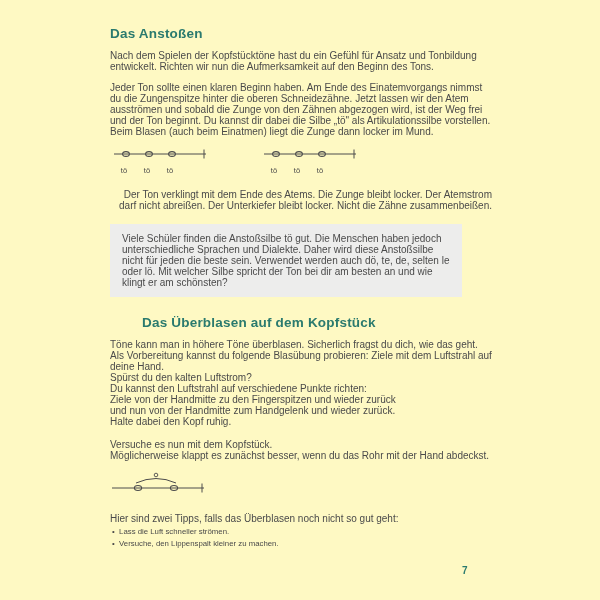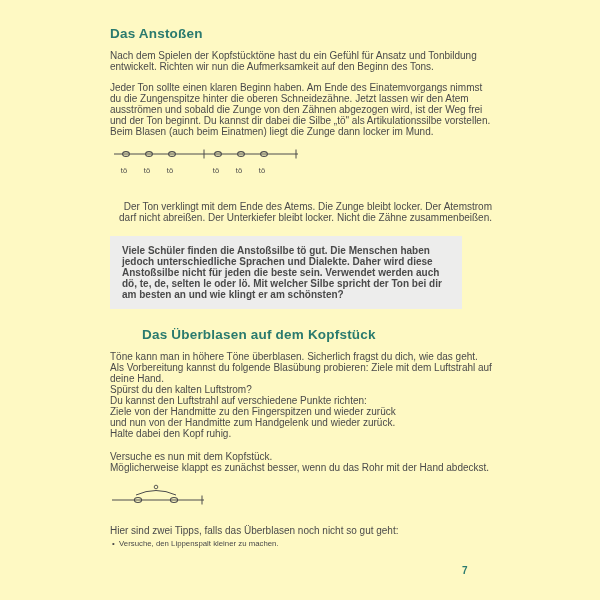--- a/index.html
+++ b/index.html
@@ -27,37 +27,37 @@
   .section2 h1 { margin-top: 0; padding-left: 32px; }
   p {
     font-size: 10px;
     line-height: 11px;
     margin: 0 0 10px 0;
   }
   .preline { white-space: pre-line; }
   .music-row {
     display: flex;
     align-items: flex-start;
-    margin: 6px 0 26px 4px;
+    gap: 58px;
+    margin: 6px 0 14px 4px;
   }
   .music-group { display: inline-block; }
   .syllables {
     display: flex;
     gap: 13px;
     margin: 1px 0 0 5px;
     font-size: 7.5px;
     color: #4a4a4a;
   }
   .syllables span { width: 10px; text-align: center; display: inline-block; }
   .note-box {
     background: #ededec;
     width: 328px;
     padding: 9px 12px 9px 12px;
     margin: 4px 0 18px 0;
-    font-weight: bold;
   }
   .note-box p { margin: 0; }
   .overblow-notation { margin: 4px 0 16px 2px; display: block; }
   ul.tips {
     list-style: none;
     margin: 0;
     padding: 0 0 0 2px;
     font-size: 7.8px;
     line-height: 11.5px;
   }
@@ -142,20 +142,21 @@
         <line class="stroke" x1="0" y1="17" x2="92" y2="17" stroke-width="1"></line>
         <line class="stroke" x1="90" y1="12.5" x2="90" y2="21.5" stroke-width="1"></line>
         <ellipse class="stroke" cx="26" cy="17" rx="3.6" ry="2.5" stroke-width="1.1"></ellipse>
         <ellipse class="stroke" cx="62" cy="17" rx="3.6" ry="2.5" stroke-width="1.1"></ellipse>
         <path class="stroke" d="M 24 12 Q 44 3 64 12" stroke-width="1"></path>
         <circle class="stroke" cx="44" cy="4" r="1.8" stroke-width="0.9"></circle>
       </svg>
 
       <p style="margin-bottom:2px; margin-top:14px;">Hier sind zwei Tipps, falls das Überblasen noch nicht so gut geht:</p>
       <ul class="tips">
+        <li>Lass die Luft schneller strömen.</li>
         <li>Versuche, den Lippenspalt kleiner zu machen.</li>
       </ul>
     </section>
 
   </div>
 
   <div class="page-number">7</div>
 </div>
 
 </body></html>

